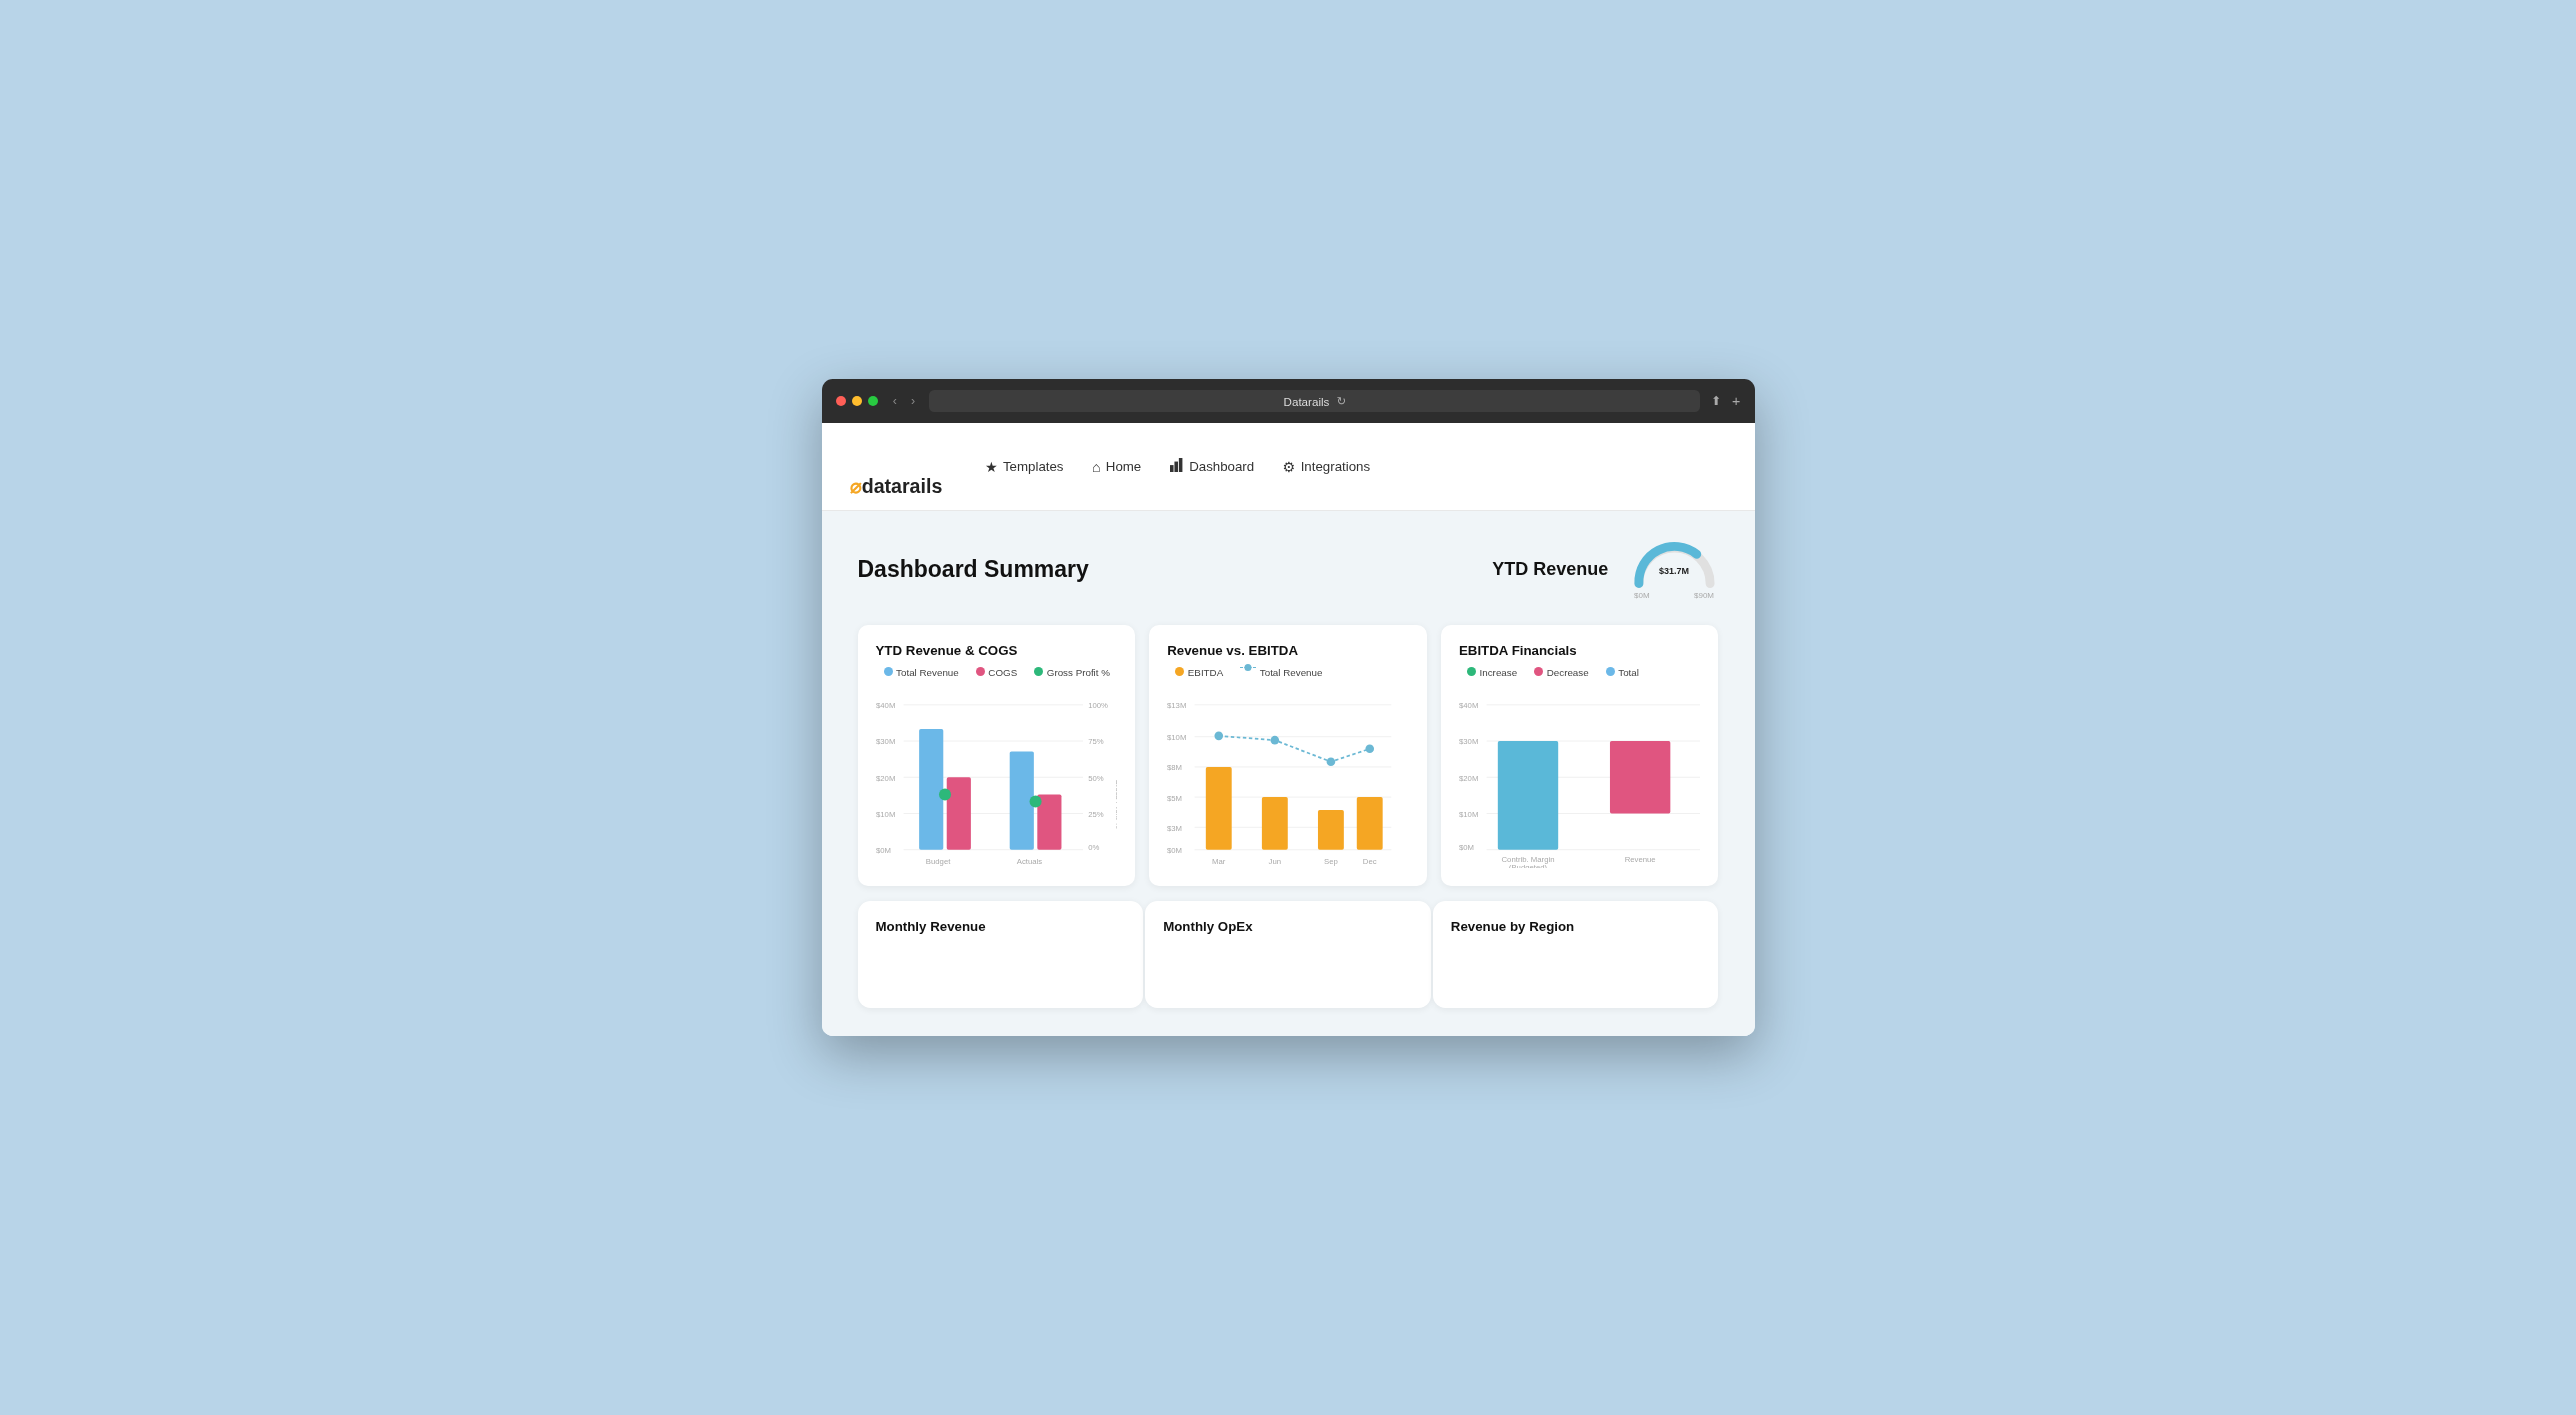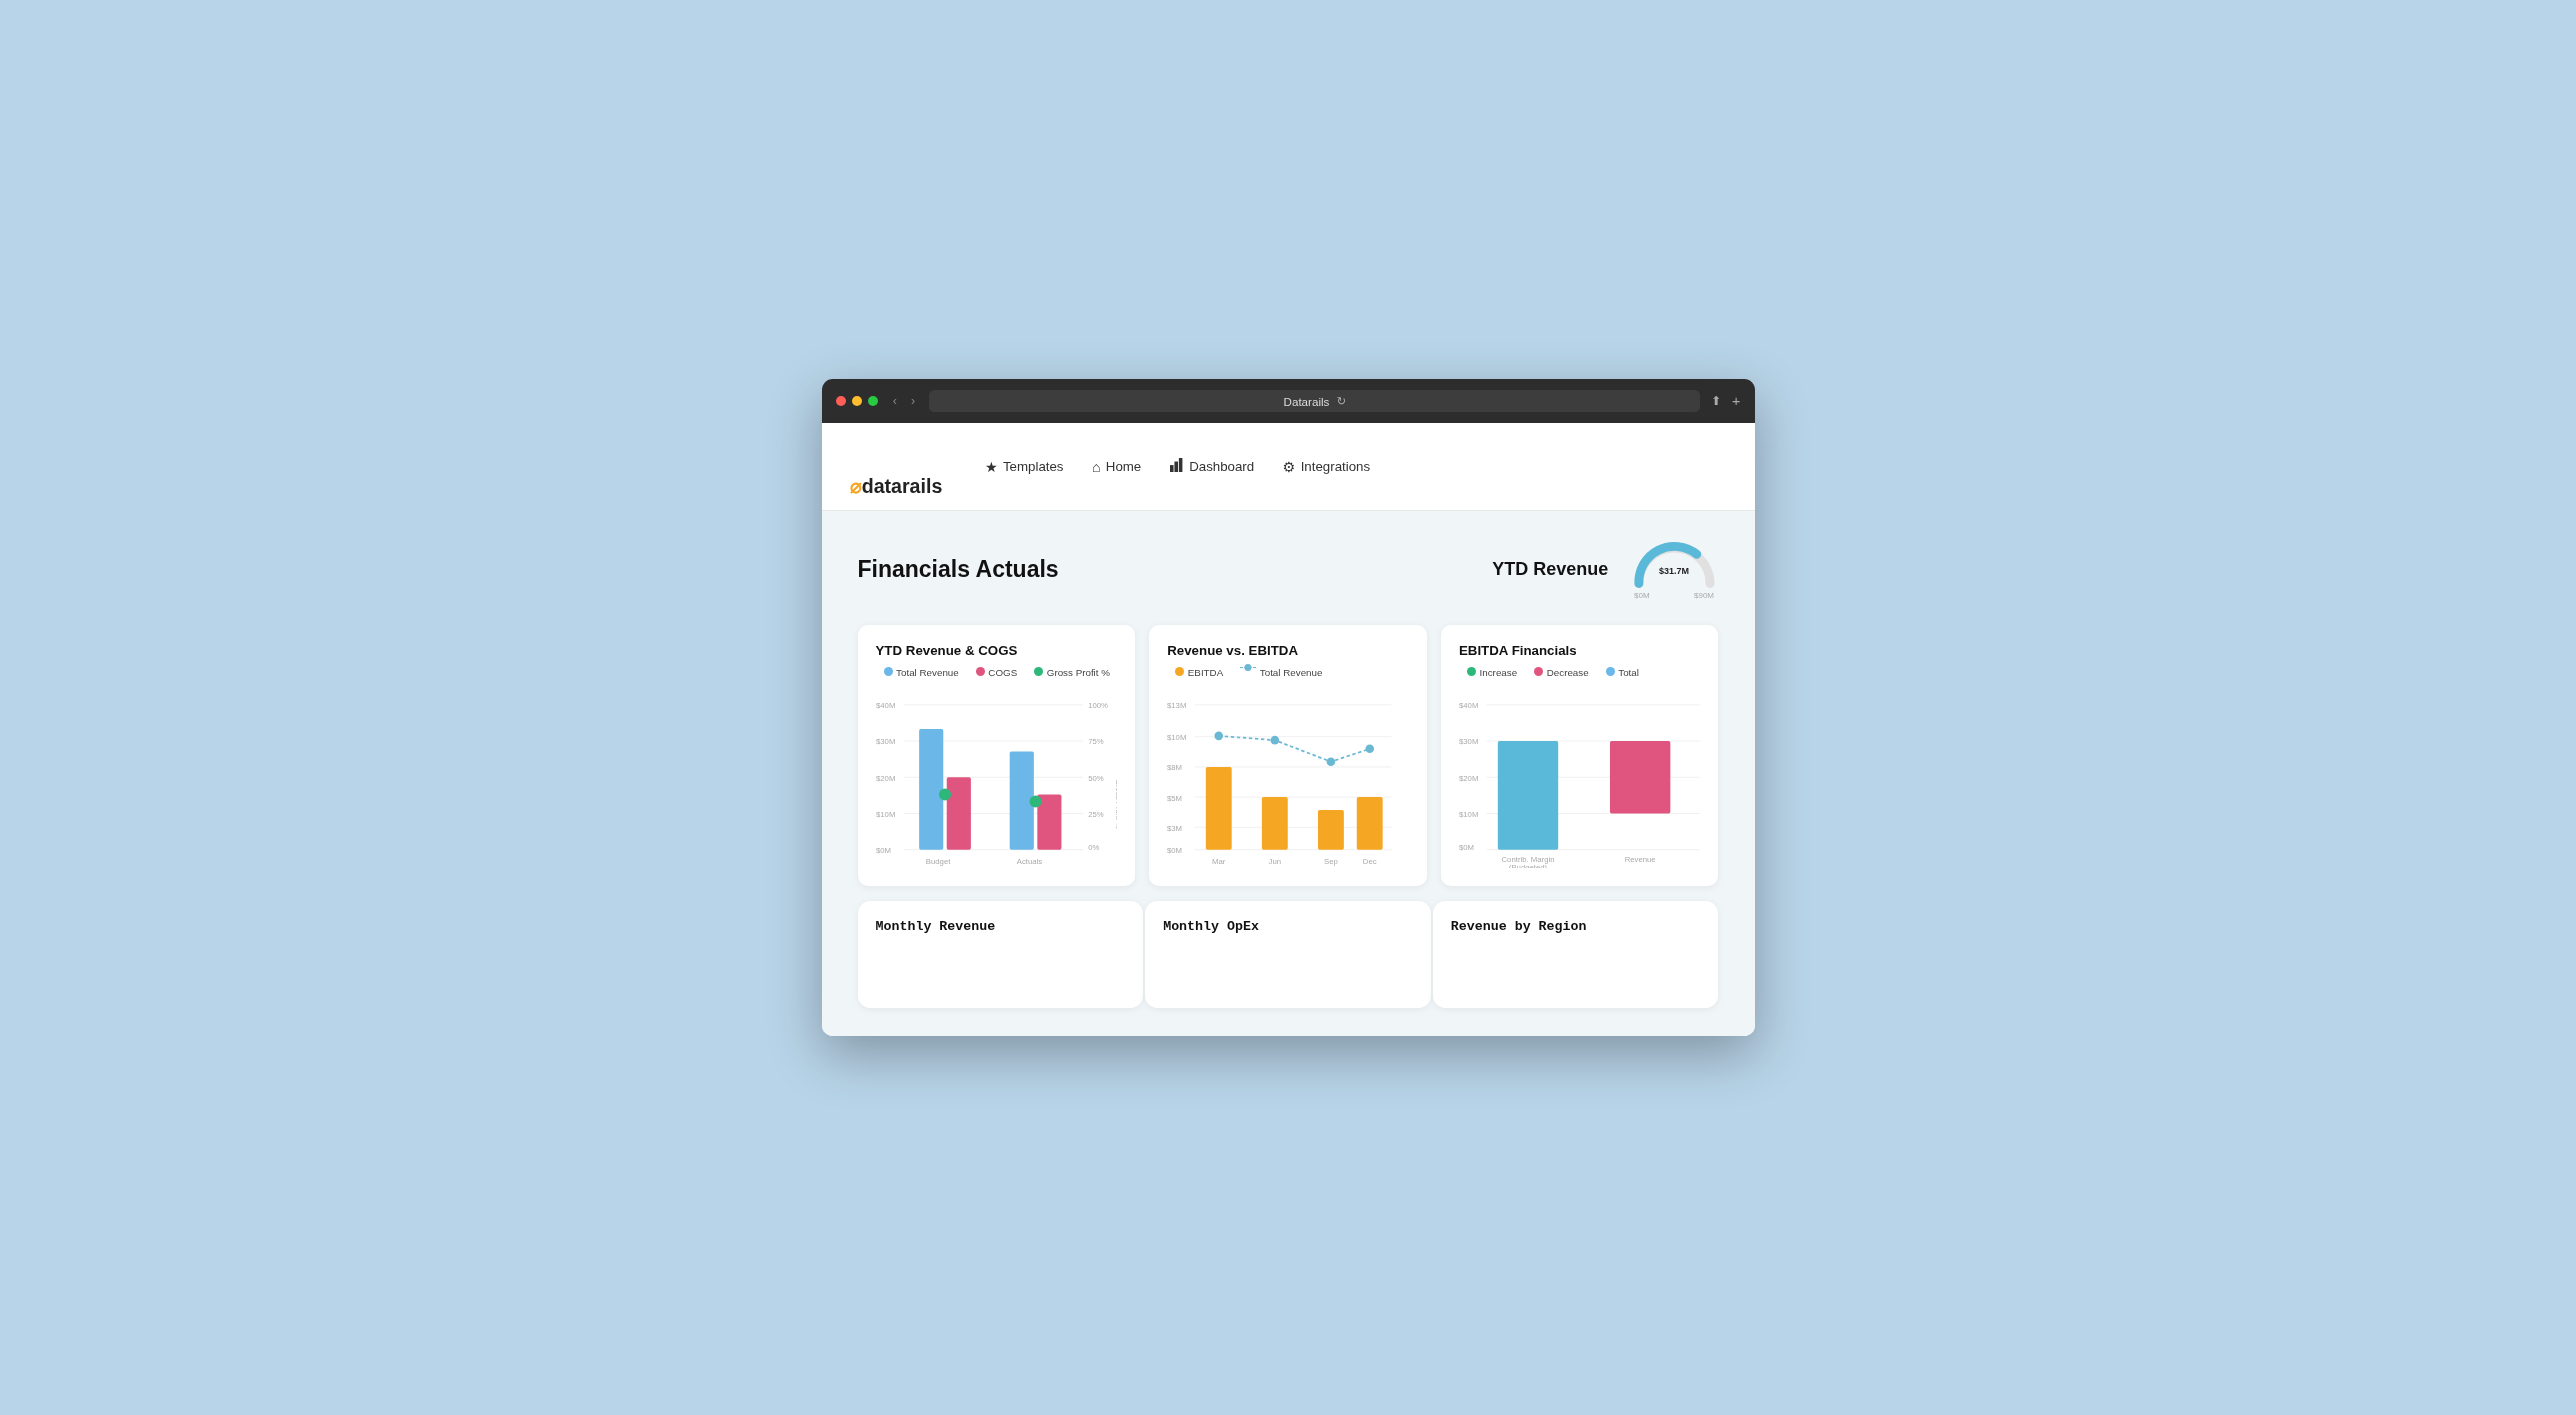--- a/index.html
+++ b/index.html
@@ -200,21 +200,20 @@
     }
     .chart-area {
       width: 100%;
       height: 178px;
       position: relative;
     }
     .bottom-charts {
       display: grid;
       grid-template-columns: 1fr 1fr 1fr;
       gap: 2px;
-      font-family: Liberation Mono, monospace;
     }
     .bottom-card {
       background: white;
       border-radius: 12.4px;
       padding: 18px;
       box-shadow: 0 1.8px 7.1px rgba(0,0,0,0.06);
       height: 107px;
       display: flex;
       flex-direction: column;
     }
@@ -279,21 +278,21 @@
       </div>
       <div class="nav-item">
         <span class="icon">⚙</span>
         <span>Integrations</span>
       </div>
     </div>
 
     <div class="main-content">
 
       <div class="page-header">
-        <h1 class="page-title">Financials Actuals</h1>
+        <h1 class="page-title">Dashboard Summary</h1>
         <div class="ytd-section">
           <div class="ytd-label">YTD Revenue</div>
           <div style="display:flex;flex-direction:column;align-items:center;">
             <div class="gauge-container">
               <svg class="gauge-svg" viewBox="0 0 100 56">
 
                 <path d="M 10 50 A 40 40 0 0 1 90 50" stroke="#e0e0e0" stroke-width="10" fill="none" stroke-linecap="round"></path>
 
                 <path d="M 10 50 A 40 40 0 0 1 75 17" stroke="#5ab8d8" stroke-width="10" fill="none" stroke-linecap="round"></path>
               </svg>

